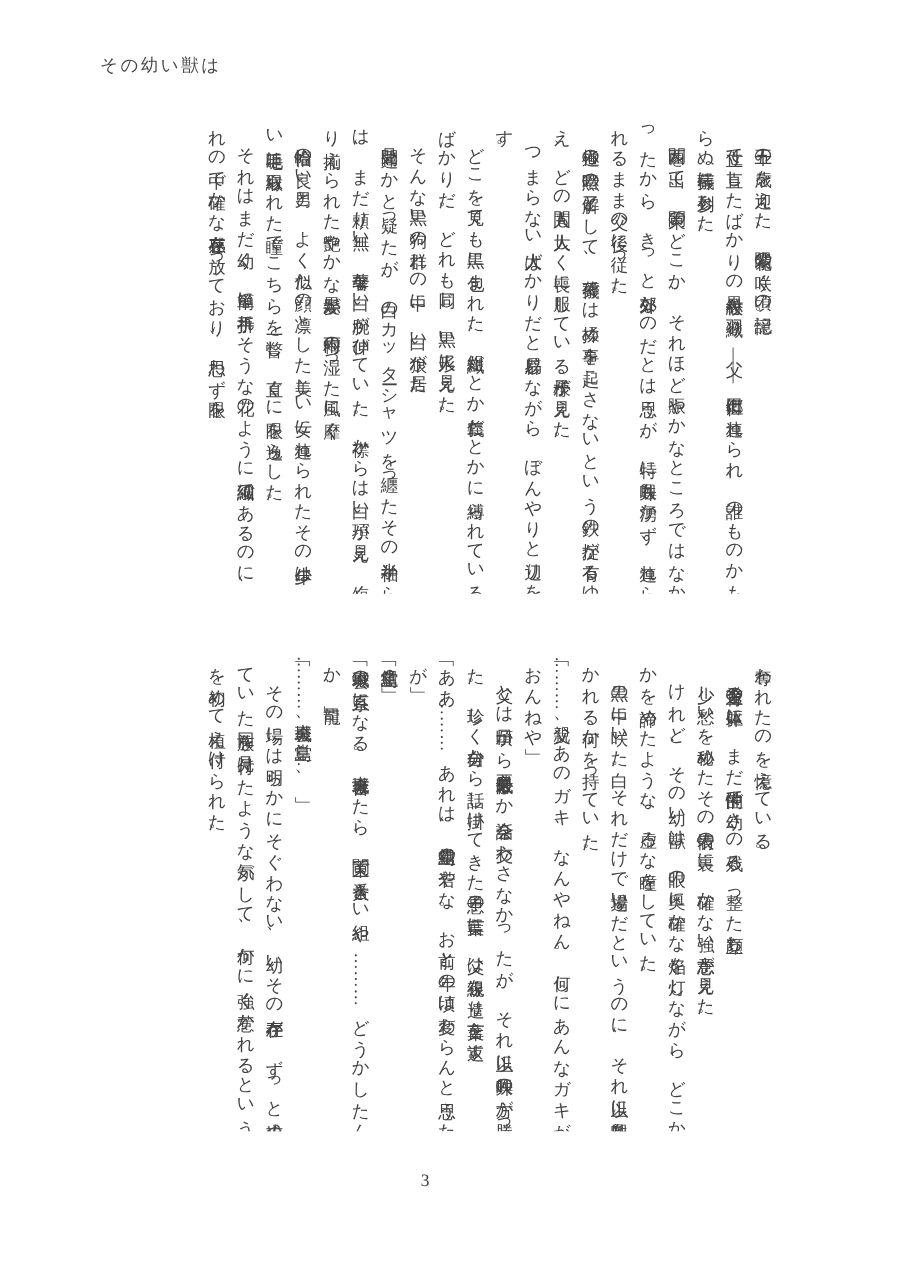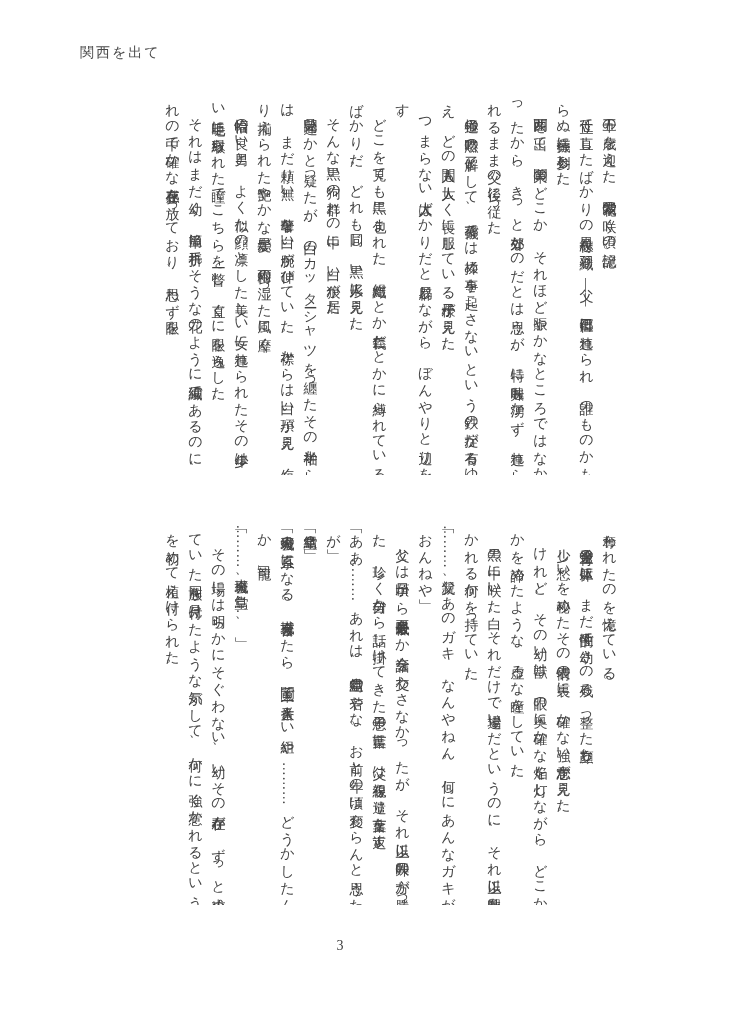--- a/index.html
+++ b/index.html
@@ -62,21 +62,21 @@
     text-align: center;
     font-size: 14px;
     color: #3d3d3d;
   }
 </style>
 </head>
 <body>
 
 <div class="page">
 
-  <div class="header-title">関西を出て</div>
+  <div class="header-title">その幼い獣は</div>
 
   <div class="vblock vblock-top">
 
       <p>十五の歳を迎えた、紫陽花の咲く頃の記憶。</p>
 
       <p>仕立て直したばかりの黒紋付を羽織り、父――郷田仁に連れられ、誰のものかも判らぬ葬儀に参列した。</p>
 
       <p>関西を出て、関東のどこか、それほど賑やかなところではなかったから、きっと郊外なのだとは思うが、特に興味も湧かず、連れられるまま父の後に従った。</p>
 
       <p>極道の暗黙の了解として、葬儀では揉め事を起こさないという鉄の掟が有るゆえ、どの人間も大人しく喪に服している様子が見えた。</p>

